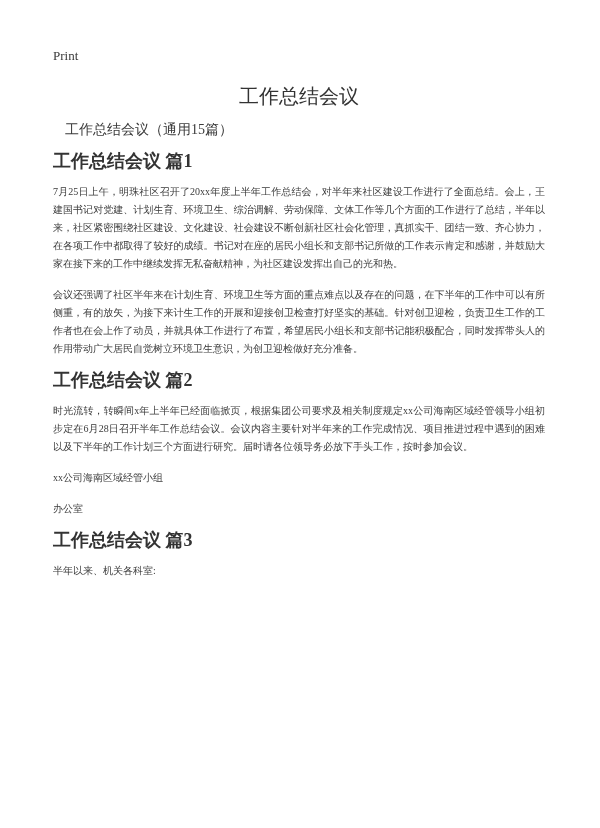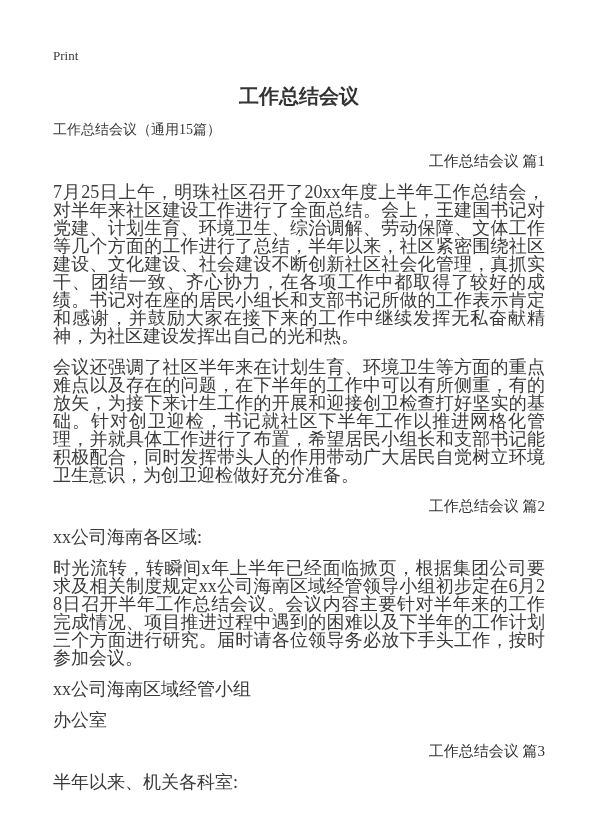--- a/index.html
+++ b/index.html
@@ -23,66 +23,64 @@
       font-size: 13px;
       line-height: 14px;
       margin: 0;
       color: #3a3a3a;
       cursor: pointer;
       text-decoration: none;
     }
     .doc-title {
       font-size: 20px;
       line-height: 24px;
-      font-weight: 700;
+      font-weight: 400;
       text-align: center;
       margin: 20px 0 0 0;
       color: #333333;
     }
     .doc-subtitle {
       font-size: 14px;
       line-height: 18px;
-      margin: 13px 0 0 0;
+      margin: 13px 0 0 12px;
       font-weight: 400;
     }
     .sec-heading {
-      font-size: 15px;
+      font-size: 18px;
       line-height: 18px;
-      font-weight: 400;
+      font-weight: 700;
       margin: 13px 0 0 0;
       color: #333333;
-      text-align: right;
     }
     .para {
-      font-size: 18px;
+      font-size: 10px;
       line-height: 18px;
       margin: 13px 0 0 0;
       text-align: justify;
       word-break: break-all;
     }
   </style>
 </head>
 <body>
 
 <div class="page">
 
   <a class="print-link">Print</a>
 
   <h1 class="doc-title">工作总结会议</h1>
 
   <p class="doc-subtitle">工作总结会议（通用15篇）</p>
 
   
   <h2 class="sec-heading">工作总结会议 篇1</h2>
   <p class="para">7月25日上午，明珠社区召开了20xx年度上半年工作总结会，对半年来社区建设工作进行了全面总结。会上，王建国书记对党建、计划生育、环境卫生、综治调解、劳动保障、文体工作等几个方面的工作进行了总结，半年以来，社区紧密围绕社区建设、文化建设、社会建设不断创新社区社会化管理，真抓实干、团结一致、齐心协力，在各项工作中都取得了较好的成绩。书记对在座的居民小组长和支部书记所做的工作表示肯定和感谢，并鼓励大家在接下来的工作中继续发挥无私奋献精神，为社区建设发挥出自己的光和热。</p>
-  <p class="para">会议还强调了社区半年来在计划生育、环境卫生等方面的重点难点以及存在的问题，在下半年的工作中可以有所侧重，有的放矢，为接下来计生工作的开展和迎接创卫检查打好坚实的基础。针对创卫迎检，书记就社区下半年工作以推进网格化管理，并就具体工作进行了布置，希望居民小组长和支部书记能积极配合，同时发挥带头人的作用带动广大居民自觉树立环境卫生意识，为创卫迎检做好充分准备。</p>
+  <p class="para">会议还强调了社区半年来在计划生育、环境卫生等方面的重点难点以及存在的问题，在下半年的工作中可以有所侧重，有的放矢，为接下来计生工作的开展和迎接创卫检查打好坚实的基础。针对创卫迎检，负责卫生工作的工作者也在会上作了动员，并就具体工作进行了布置，希望居民小组长和支部书记能积极配合，同时发挥带头人的作用带动广大居民自觉树立环境卫生意识，为创卫迎检做好充分准备。</p>
 
   
   <h2 class="sec-heading">工作总结会议 篇2</h2>
-  <p class="para">xx公司海南各区域:</p>
   <p class="para">时光流转，转瞬间x年上半年已经面临掀页，根据集团公司要求及相关制度规定xx公司海南区域经管领导小组初步定在6月28日召开半年工作总结会议。会议内容主要针对半年来的工作完成情况、项目推进过程中遇到的困难以及下半年的工作计划三个方面进行研究。届时请各位领导务必放下手头工作，按时参加会议。</p>
   <p class="para">xx公司海南区域经管小组</p>
   <p class="para">办公室</p>
 
   
   <h2 class="sec-heading">工作总结会议 篇3</h2>
   <p class="para">半年以来、机关各科室:</p>
 
 </div>
 

